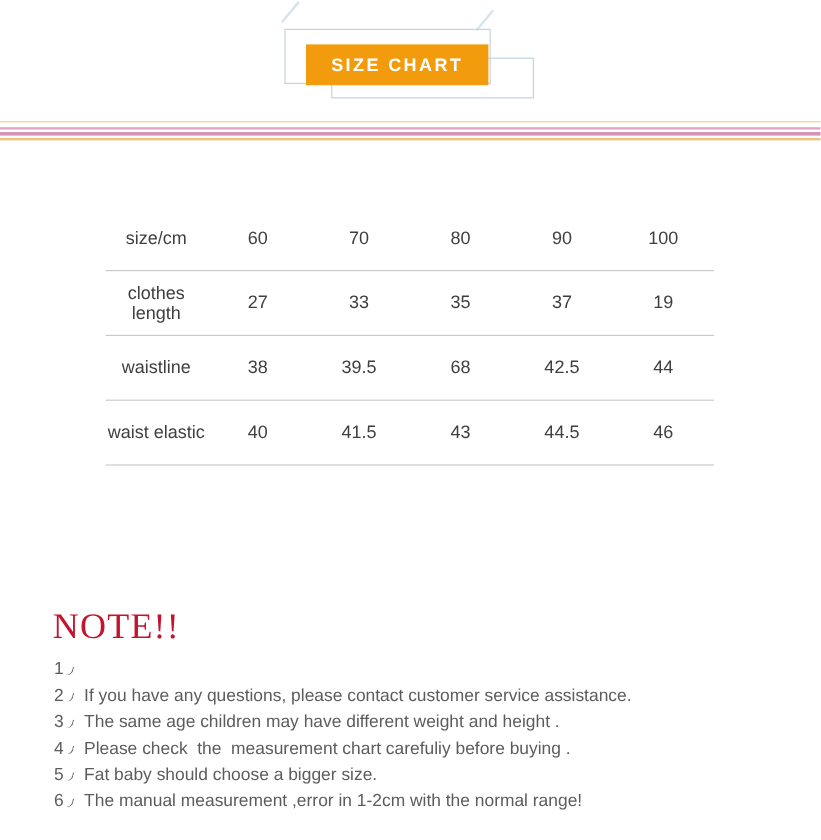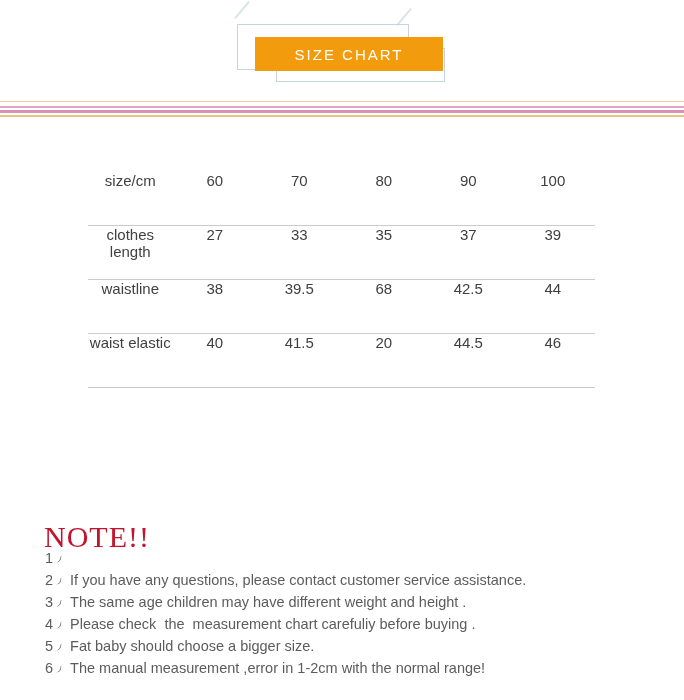--- a/index.html
+++ b/index.html
@@ -10,47 +10,47 @@
   }
 
   
   .slash { position:absolute; height:2px; background:#D7E4EC; }
   .slash-left  { left:231px; top:9px;  width:22px; transform:rotate(-50deg); }
   .slash-right { left:393px; top:16px; width:22px; transform:rotate(-50deg); }
   .rect-outline { position:absolute; border:1px solid var(--rect-blue,#C3D4DF); background:transparent; }
   .rect-back  { left:237px; top:24px; width:172px; height:46px; }
   .rect-front { left:276px; top:48px; width:169px; height:34px; }
   .title-box {
-    position:absolute; left:255px; top:37px; width:188px; height:34px;
+    position:absolute; left:255px; top:37px; width:152px; height:34px;
     background:var(--accent-orange,#F29B0C); color:#ffffff;
-    font-size:15px; letter-spacing:2px; font-weight:400;
+    font-size:15px; letter-spacing:2px; font-weight:700;
     display:flex; align-items:center; justify-content:center;
   }
 
   
   .stripes { position:absolute; left:0; top:101px; width:684px; }
   .stripe { width:100%; }
   .stripe-1 { height:1px; background:var(--stripe-orange-light,#F5CD93); margin-bottom:4px; }
   .stripe-2 { height:2px; background:var(--stripe-pink-light,#E0A6C4); margin-bottom:2px; }
   .stripe-3 { height:3px; background:var(--stripe-pink,#D493B8); margin-bottom:2px; }
   .stripe-4 { height:2px; background:var(--stripe-orange,#EFC27D); }
 
   
   .size-table { position:absolute; left:88px; top:172px; width:507px; }
   .t-row {
-    display:flex; height:54px; align-items:flex-start;
+    display:flex; height:54px; align-items:center;
     border-bottom:1px solid #CBCBCB;
   }
   .t-cell {
     flex:1 1 0; text-align:center; font-size:15px; color:#3F3F3F;
   }
 
   
   .note-heading {
-    position:absolute; left:44px; top:520px;
+    position:absolute; left:44px; top:506px;
     font-family:"Liberation Serif", serif;
     font-size:30px; color:var(--note-red,#C3142F); letter-spacing:1px;
   }
   .note-list { position:absolute; left:45px; top:547px; width:615px; }
   .note-item {
     display:flex; align-items:baseline; line-height:22px; height:22px;
     font-size:14.5px; color:#5C5C5C;
   }
   .note-num { flex:0 0 auto; }
   .dun-icon {
@@ -86,35 +86,35 @@
       <div class="t-cell">80</div>
       <div class="t-cell">90</div>
       <div class="t-cell">100</div>
     </div>
     <div class="t-row">
       <div class="t-cell">clothes length</div>
       <div class="t-cell">27</div>
       <div class="t-cell">33</div>
       <div class="t-cell">35</div>
       <div class="t-cell">37</div>
-      <div class="t-cell">39</div>
+      <div class="t-cell">19</div>
     </div>
     <div class="t-row">
       <div class="t-cell">waistline</div>
       <div class="t-cell">38</div>
       <div class="t-cell">39.5</div>
       <div class="t-cell">68</div>
       <div class="t-cell">42.5</div>
       <div class="t-cell">44</div>
     </div>
     <div class="t-row">
       <div class="t-cell">waist elastic</div>
       <div class="t-cell">40</div>
       <div class="t-cell">41.5</div>
-      <div class="t-cell">20</div>
+      <div class="t-cell">43</div>
       <div class="t-cell">44.5</div>
       <div class="t-cell">46</div>
     </div>
   </div>
 
   <div class="note-heading">NOTE!!</div>
 
   <div class="note-list">
     <div class="note-item">
       <span class="note-num">1</span>

